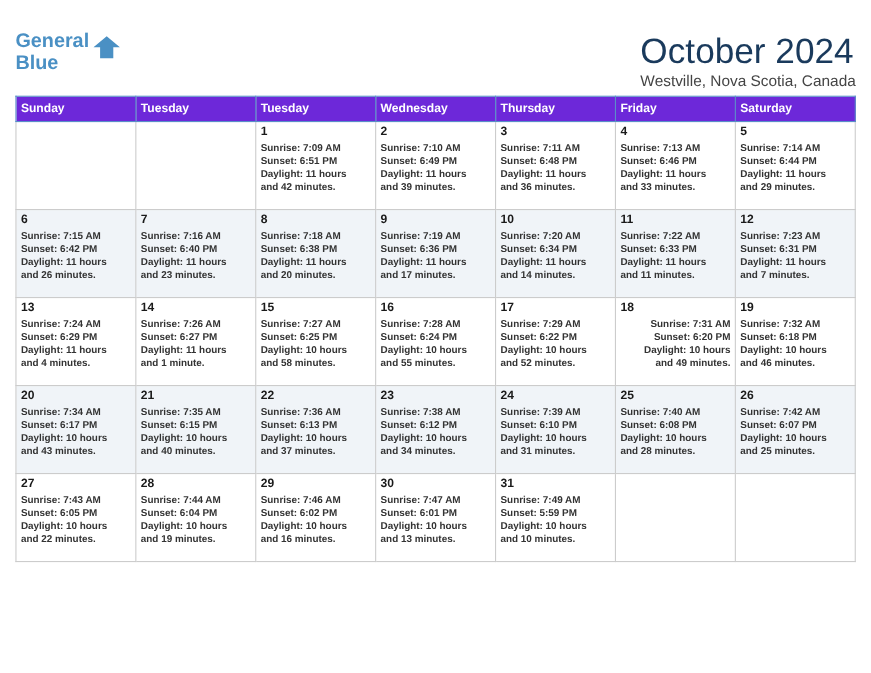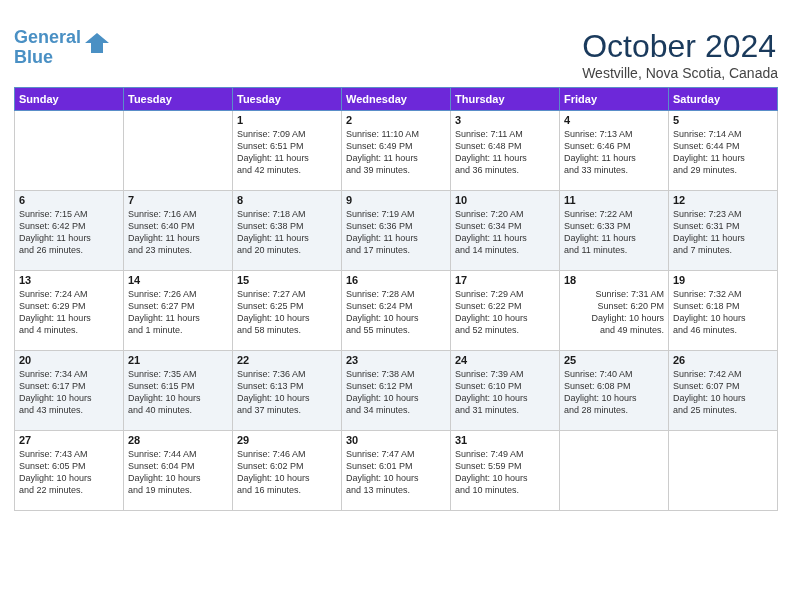--- a/index.html
+++ b/index.html
@@ -77,20 +77,21 @@
       font-weight: bold;
       font-size: 11px;
       color: #1a1a1a;
       display: block;
       margin-bottom: 2px;
     }
     .day-info {
       color: #333;
       line-height: 1.35;
       font-size: 9px;
+      font-weight: bold;
     }
     .empty-cell {
       background: #f9f9f9;
     }
     .calendar tbody tr:nth-child(odd) td {
       background: #fff;
     }
     .calendar tbody tr:nth-child(even) td {
       background: #f0f4f8;
     }
@@ -134,21 +135,21 @@
           <td class="empty-cell"></td>
           <td>
             <span class="day-num">1</span>
             <div class="day-info" style="white-space: pre-line;">Sunrise: 7:09 AM
 Sunset: 6:51 PM
 Daylight: 11 hours
 and 42 minutes.</div>
           </td>
           <td>
             <span class="day-num">2</span>
-            <div class="day-info" style="white-space: pre-line;">Sunrise: 11:10 AM
+            <div class="day-info" style="white-space: pre-line;">Sunrise: 7:10 AM
 Sunset: 6:49 PM
 Daylight: 11 hours
 and 39 minutes.</div>
           </td>
           <td>
             <span class="day-num">3</span>
             <div class="day-info" style="white-space: pre-line;">Sunrise: 7:11 AM
 Sunset: 6:48 PM
 Daylight: 11 hours
 and 36 minutes.</div>

